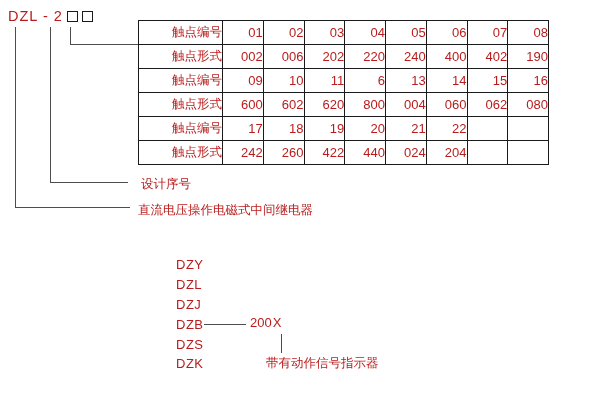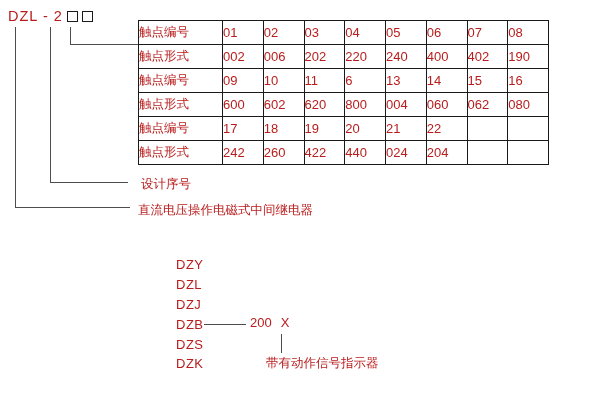--- a/index.html
+++ b/index.html
@@ -20,29 +20,29 @@
   
   .vline,.hline{position:absolute;background:#4d4d4d;}
   .vline{width:1px;}
   .hline{height:1px;}
   
   .contact-table{
     position:absolute;left:138px;top:20px;width:410px;height:145px;
     border-collapse:collapse;table-layout:fixed;
   }
   .contact-table td{
-    border:1.5px solid #1a1a1a;text-align:left;vertical-align:middle;
+    border:1.5px solid #1a1a1a;text-align:right;vertical-align:middle;
     font-size:13px;padding:0;height:22px;
   }
   .contact-table td.rowlabel{font-size:12.5px;}
   
   .callout{position:absolute;font-size:12.5px;white-space:nowrap;}
   
   .series-code{position:absolute;left:176px;font-size:13px;letter-spacing:0.5px;white-space:nowrap;}
-  .dzb-annotation{position:absolute;left:250px;top:315px;font-size:13px;display:flex;gap:9px;}
+  .dzb-annotation{position:absolute;left:250px;top:315px;font-size:13px;display:flex;gap:1px;}
   .indicator-note{position:absolute;left:266px;top:355px;font-size:12.5px;white-space:nowrap;}
 </style>
 </head>
 <body>
 
 <div class="canvas">
 
   <div class="code-header">
     <span>DZL - 2</span>
     <span class="ph-box"></span>

